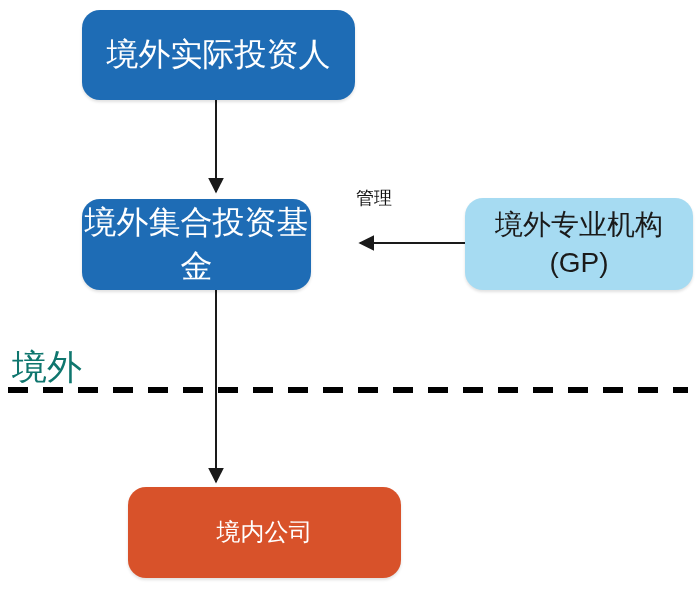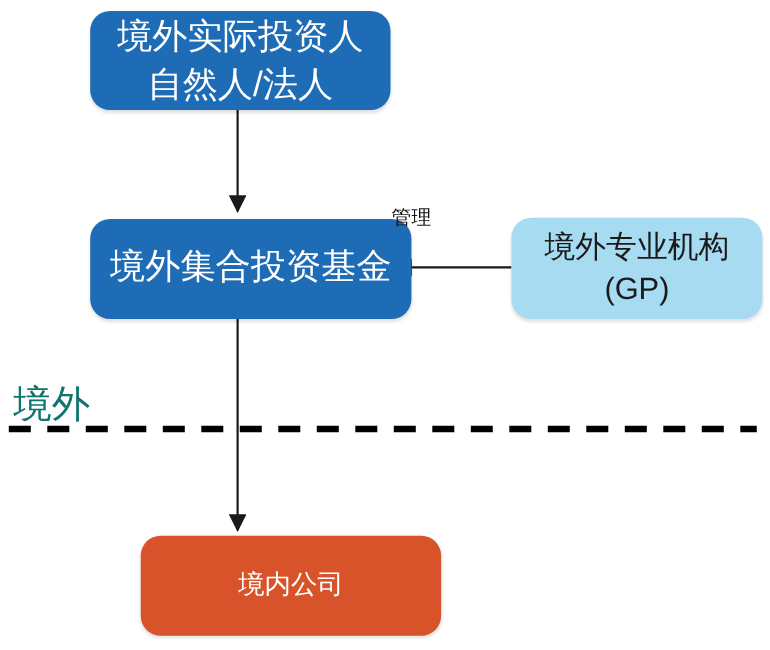--- a/index.html
+++ b/index.html
@@ -44,21 +44,21 @@
     background: #A6DBF2;
     color: #1a1a1a;
     font-size: 28px;
   }
   .box-orange {
     background: #D8522A;
     color: #ffffff;
     font-size: 24px;
   }
   .node-investor   { left: 82px;  top: 10px;  width: 273px; height: 90px; }
-  .node-fund       { left: 82px;  top: 199px; width: 292px; height: 91px; font-family: Liberation Mono, monospace; }
+  .node-fund       { left: 82px;  top: 199px; width: 229px; height: 91px; }
   .node-gp         { left: 465px; top: 198px; width: 228px; height: 92px; }
   .node-company    { left: 82px;  top: 487px; width: 273px; height: 91px; margin-left: 46px; }
   .edge-label {
     position: absolute;
     left: 356px;
     top: 186px;
     width: 110px;
     font-size: 18px;
     color: #111111;
   }
@@ -83,21 +83,20 @@
       </marker>
     </defs>
     <line x1="216" y1="100" x2="216" y2="192" stroke="#1A1A1A" stroke-width="2" marker-end="url(#arrowhead)"></line>
     <line x1="216" y1="290" x2="216" y2="482" stroke="#1A1A1A" stroke-width="2" marker-end="url(#arrowhead)"></line>
     <line x1="465" y1="243" x2="360" y2="243" stroke="#1A1A1A" stroke-width="2" marker-end="url(#arrowhead)"></line>
     <line x1="8" y1="390" x2="688" y2="390" stroke="#000000" stroke-width="6" stroke-dasharray="20 15"></line>
   </svg>
 
   <div class="box box-dark-blue node-investor">
     <div>境外实际投资人</div>
-    <div>自然人/法人</div>
   </div>
 
   <div class="box box-dark-blue node-fund">
     <div>境外集合投资基金</div>
   </div>
 
   <div class="box box-light-blue node-gp">
     <div>境外专业机构</div>
     <div>(GP)</div>
   </div>

